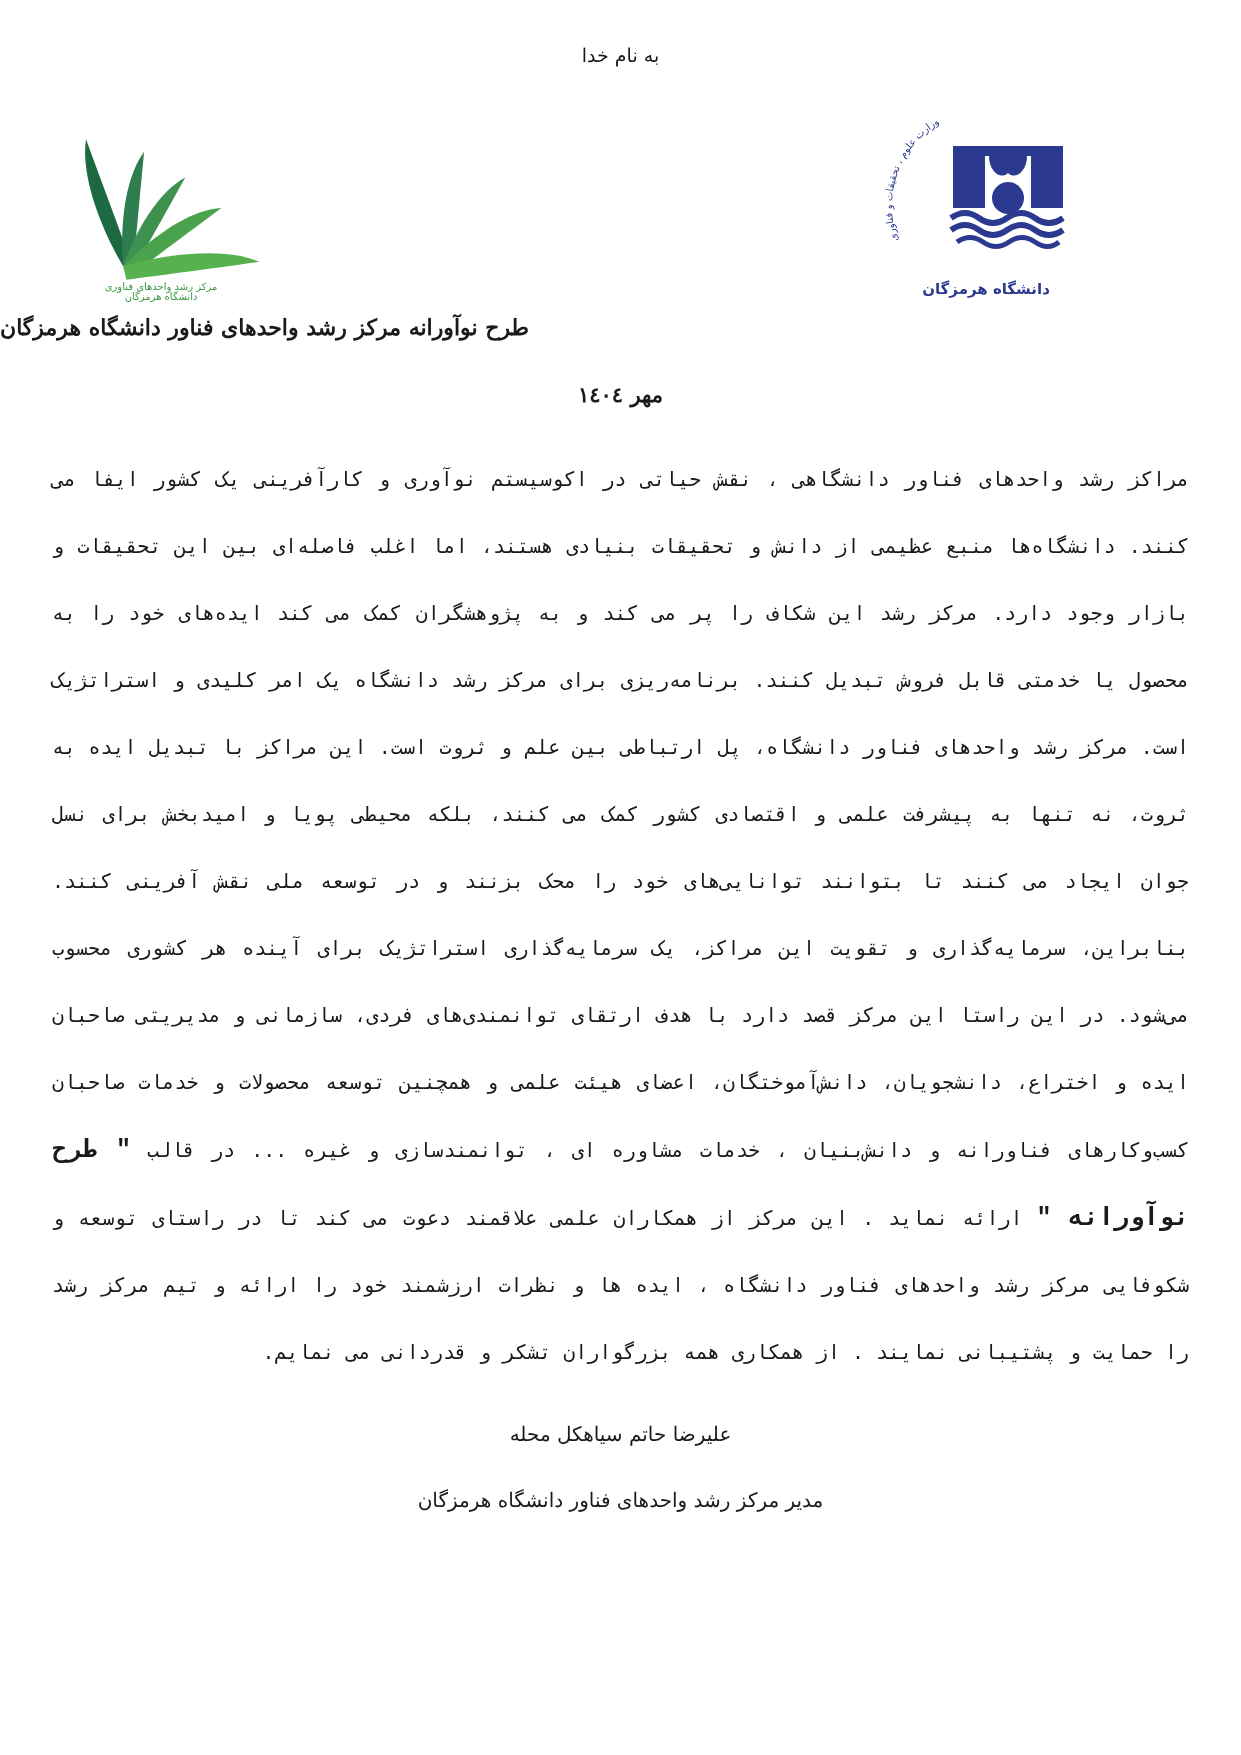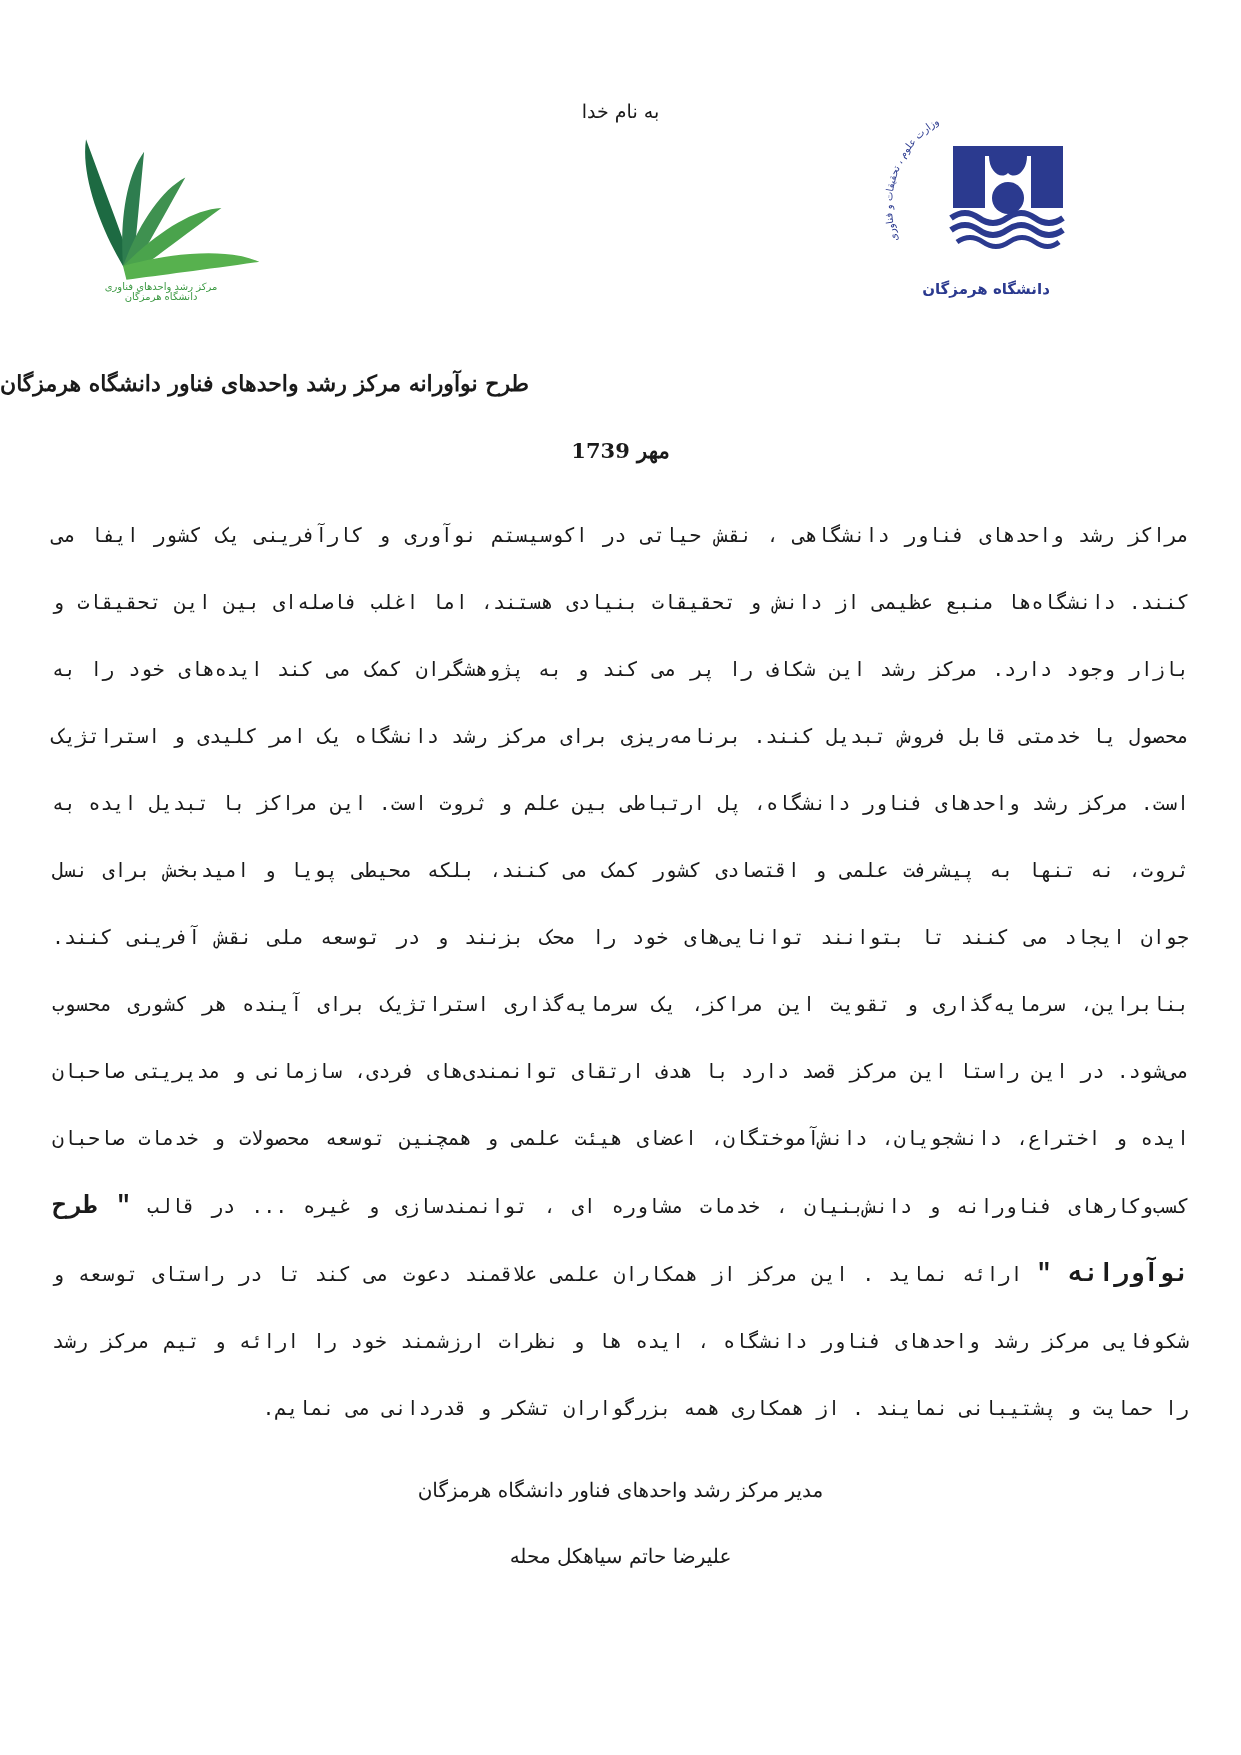--- a/index.html
+++ b/index.html
@@ -1,21 +1,21 @@
 <!DOCTYPE html>
 <html lang="fa"><head>
 <meta charset="utf-8">
 <style>
   html,body{margin:0;padding:0;}
   body{
     width:1241px;height:1755px;background:#ffffff;overflow:hidden;
     font-family:"DejaVu Sans", sans-serif;color:#1a1a1a;position:relative;
   }
   .bismillah{
-    padding-top:100px;text-align:center;font-size:19px;
+    padding-top:44px;text-align:center;font-size:19px;
     font-family:"DejaVu Serif", serif;
   }
   
   .logo-left{position:absolute;left:56px;top:108px;width:210px;text-align:center;}
   .logo-left .caption{color:#3d9a44;font-size:10px;line-height:14px;margin-top:-4px;}
   .logo-right{position:absolute;left:856px;top:112px;width:260px;text-align:center;}
   .logo-right .caption{color:#2b3a8f;font-size:15px;font-weight:bold;margin-top:-6px;}
   
   .doc-title{
     padding-top:248px;font-weight:bold;font-size:22px;
@@ -74,20 +74,20 @@
 
       <path d="M-2,72 q14,-10 28,0 t28,0 t28,0 t28,0" stroke="#2b3a8f" stroke-width="6" fill="none"></path>
       <path d="M-2,84 q14,-10 28,0 t28,0 t28,0 t28,0" stroke="#2b3a8f" stroke-width="6" fill="none"></path>
       <path d="M4,96 q13,-9 26,0 t26,0 t26,0 t24,0" stroke="#2b3a8f" stroke-width="5" fill="none"></path>
     </g>
   </svg>
   <div class="caption">دانشگاه هرمزگان</div>
 </div>
 
 <div class="doc-title">طرح نوآورانه مرکز رشد واحدهای فناور دانشگاه هرمزگان</div>
-<div class="doc-date">مهر 1739</div>
+<div class="doc-date">مهر ١٤٠٤</div>
 
 <p class="doc-body" dir="rtl"><span>مراکز رشد واحدهای فناور دانشگاهی ، نقش حیاتی در اکوسیستم نوآوری و کارآفرینی یک کشور ایفا می کنند. دانشگاه‌ها منبع عظیمی از دانش و تحقیقات بنیادی هستند، اما اغلب فاصله‌ای بین این تحقیقات و بازار وجود دارد. مرکز رشد این شکاف را پر می کند و به پژوهشگران کمک می کند ایده‌های خود را به محصول یا خدمتی قابل فروش تبدیل کنند. برنامه‌ریزی برای مرکز رشد دانشگاه یک امر کلیدی و استراتژیک است. مرکز رشد واحدهای فناور دانشگاه، پل ارتباطی بین علم و ثروت است. این مراکز با تبدیل ایده به ثروت، نه تنها به پیشرفت علمی و اقتصادی کشور کمک می کنند، بلکه محیطی پویا و امیدبخش برای نسل جوان ایجاد می کنند تا بتوانند توانایی‌های خود را محک بزنند و در توسعه ملی نقش آفرینی کنند. بنابراین، سرمایه‌گذاری و تقویت این مراکز، یک سرمایه‌گذاری استراتژیک برای آینده هر کشوری محسوب می‌شود. در این راستا این مرکز قصد دارد با هدف ارتقای توانمندی‌های فردی، سازمانی و مدیریتی صاحبان ایده و اختراع، دانشجویان، دانش‌آموختگان، اعضای هیئت علمی و همچنین توسعه محصولات و خدمات صاحبان کسب‌وکارهای فناورانه و دانش‌بنیان ، خدمات مشاوره ای ، توانمندسازی و غیره ... در قالب</span> <b>" طرح نوآورانه "</b> <span>ارائه نماید . این مرکز از همکاران علمی علاقمند دعوت می کند تا در راستای توسعه و شکوفایی مرکز رشد واحدهای فناور دانشگاه ، ایده ها و نظرات ارزشمند خود را ارائه و تیم مرکز رشد را حمایت و پشتیبانی نمایند . از همکاری همه بزرگواران تشکر و قدردانی می نمایم.</span></p>
 
 <div class="signature">
+  <div>علیرضا حاتم سیاهکل محله</div>
   <div>مدیر مرکز رشد واحدهای فناور دانشگاه هرمزگان</div>
-  <div>علیرضا حاتم سیاهکل محله</div>
 </div>
 
 </body></html>

